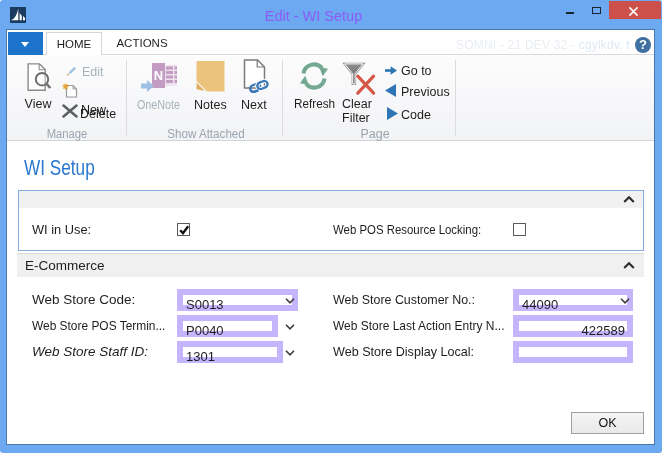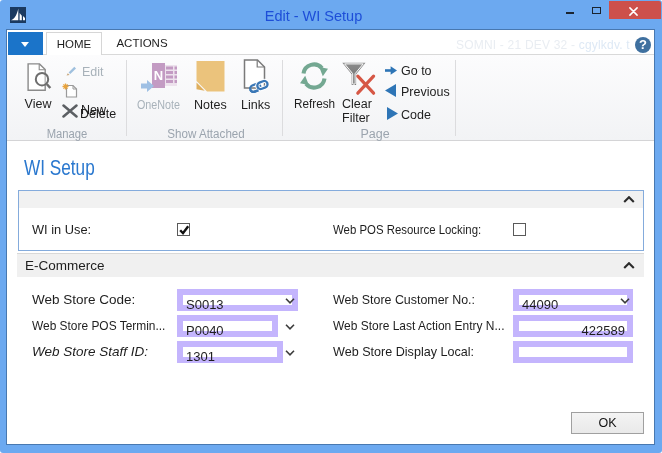--- a/index.html
+++ b/index.html
@@ -2,21 +2,21 @@
 <html><head>
 <meta charset="utf-8">
 <style>
   * { margin:0; padding:0; box-sizing:border-box; }
   html,body { width:662px; height:453px; }
   body { font-family:"Liberation Sans", sans-serif; position:relative; background:#fff; overflow:hidden; }
   .abs { position:absolute; }
   .win { position:absolute; left:0; top:0; width:662px; height:453px; background:#6CA9F0; border-radius:3px; }
   .content { position:absolute; left:7px; top:30px; width:647px; height:414px; background:#fff; box-shadow:0 0 0 1px #4878B0; }
   
-  .title { position:absolute; top:8px; left:0; width:627px; text-align:center; font-size:14.5px; color:#1d4ed8; }
+  .title { position:absolute; top:8px; left:0; width:627px; text-align:center; font-size:14.5px; color:#8b5cf6; }
   .closebtn { position:absolute; left:609px; top:1px; width:52px; height:18px; background:#CD504B; border-radius:0 2px 0 0; }
   
   .appbtn { position:absolute; left:8px; top:32px; width:35px; height:23px; background:#1B74C9; }
   .appbtn:after { content:""; position:absolute; left:13px; top:10px; border-left:4.5px solid transparent; border-right:4.5px solid transparent; border-top:5px solid #fff; }
   .tabline { position:absolute; left:43px; top:54px; width:611px; height:1px; background:#D9D9D9; }
   .hometab { position:absolute; left:46px; top:32px; width:56px; height:23px; background:#fff; border:1px solid #D6D6D6; border-bottom:none; color:#1E1E1E; font-size:11.5px; text-align:center; line-height:23px; }
   .actionstab { position:absolute; left:102px; top:32px; width:80px; height:23px; color:#1E1E1E; font-size:11.5px; text-align:center; line-height:23px; }
   .watermark { position:absolute; left:456px; top:37.5px; font-size:12px; color:#E9EDF2; letter-spacing:0.2px; }
   .helpbtn { position:absolute; left:635px; top:36.5px; width:16px; height:16px; border-radius:50%; background:#3F709F; color:#fff; font-size:13px; font-weight:bold; text-align:center; line-height:15.5px; }
   
@@ -134,21 +134,21 @@
 <svg class="abs" style="left:243px; top:59px;" width="29" height="36" viewBox="0 0 29 36">
   <path d="M1.5,1 h13 l7,7 v21 h-20 z" fill="#fff" stroke="#7A7A7A" stroke-width="1.5"></path>
   <path d="M14.2,1 v7 h7.3" fill="none" stroke="#7A7A7A" stroke-width="1.2"></path>
   <g transform="translate(16.2,27.2) rotate(-22)">
     <rect x="-9.5" y="-3.2" width="10.5" height="6.6" rx="3.3" fill="none" stroke="#3A77B6" stroke-width="2.3"></rect>
     <rect x="-1.8" y="-3.2" width="10.5" height="6.6" rx="3.3" fill="none" stroke="#fff" stroke-width="4.2"></rect>
     <rect x="-1.8" y="-3.2" width="10.5" height="6.6" rx="3.3" fill="none" stroke="#3A77B6" stroke-width="2.3"></rect>
     <rect x="-9.5" y="-3.2" width="10.5" height="6.6" rx="3.3" fill="none" stroke="#3A77B6" stroke-width="2.3" stroke-dasharray="0 14 9 40"></rect>
   </g>
 </svg>
-<div class="btext" style="left:241px; top:97.5px;">Links</div>
+<div class="btext" style="left:241px; top:97.5px;">Next</div>
 <div class="rlabel" style="left:156px; top:127px; width:100px; transform:scaleX(0.93); transform-origin:center top;">Show Attached</div>
 
 
 <svg class="abs" style="left:300px; top:62px;" width="28" height="28" viewBox="0 0 28 28">
   <g fill="none" stroke="#74A892" stroke-width="4.1">
     <path d="M3.5,11.6 A 10.5 10.5 0 0 1 22.0,6.3"></path>
     <path d="M24.5,16.4 A 10.5 10.5 0 0 1 6.0,21.7"></path>
   </g>
   <path d="M19.2,5.0 L28,6.8 L22.8,14.2 z" fill="#74A892"></path>
   <path d="M8.8,23.0 L0,21.2 L5.2,13.8 z" fill="#74A892"></path>

